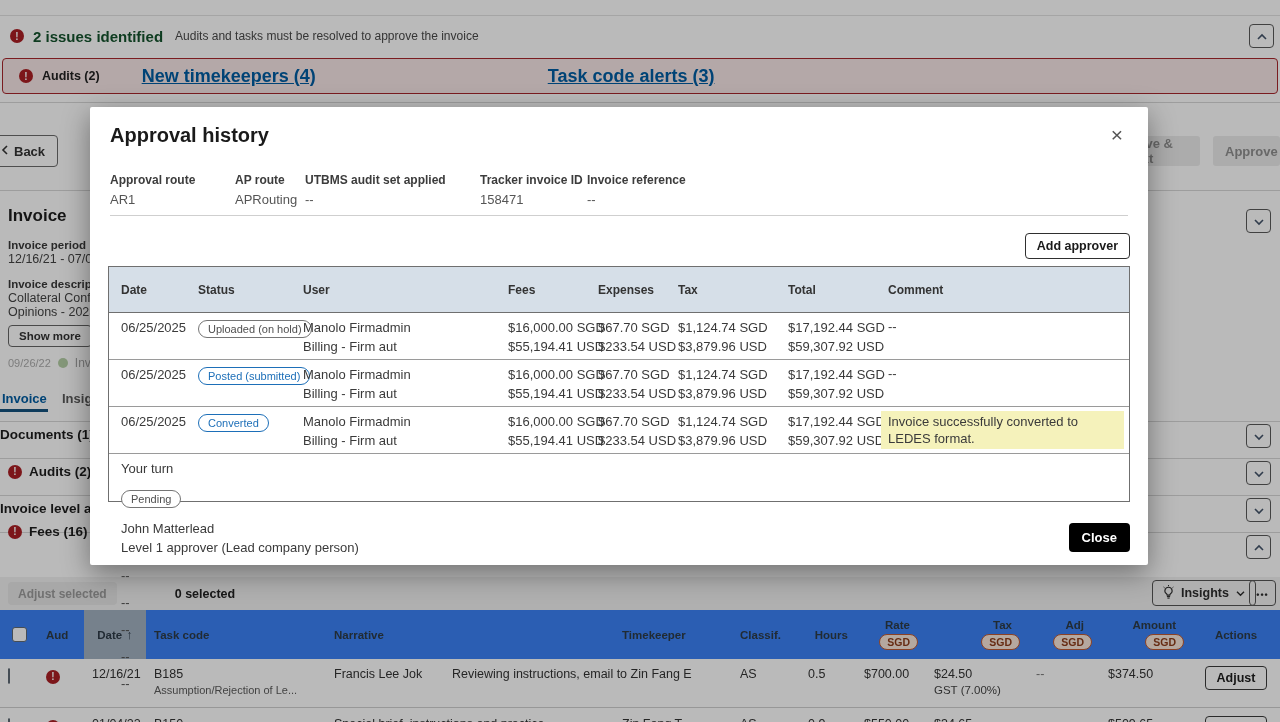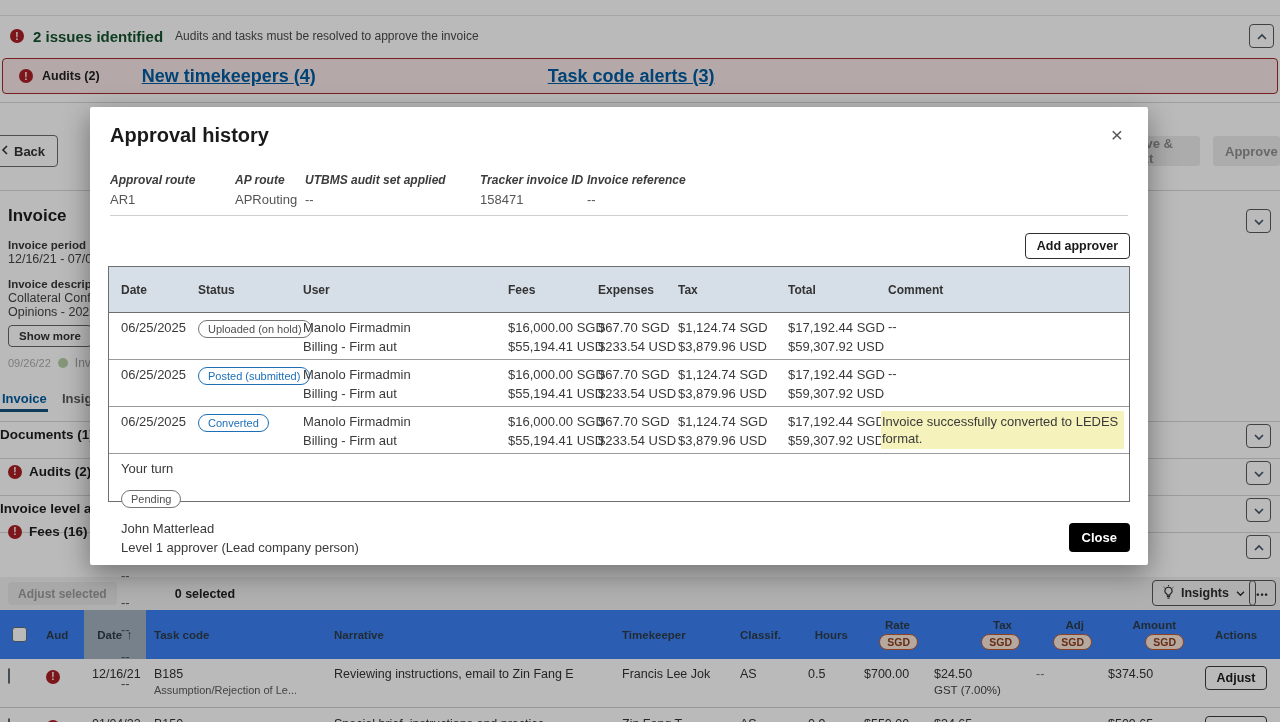--- a/index.html
+++ b/index.html
@@ -67,39 +67,39 @@
   .mut { color:#777; }
   .adjust-btn { border:1.5px solid #3c3c3c; border-radius:4px; background:#fff; font-size:12.5px; font-weight:bold; color:#1e1e1e; padding:4px 11px; margin-top:1px; }
 
   
   .backdrop { position:absolute; inset:0; background:rgba(0,0,0,0.27); z-index:50; }
   .modal { position:absolute; left:90px; top:107px; width:1058px; height:458px; background:#fff; z-index:60; border-radius:2px; box-shadow:0 8px 28px rgba(0,0,0,.4); }
   .modal-title { position:absolute; left:20px; top:17px; font-size:20px; font-weight:bold; color:#1a1a1a; }
   .modal-x { position:absolute; right:18px; top:14px; width:26px; height:26px; border:none; background:none; font-size:21px; color:#555; line-height:1; }
   .modal-x::before { content:"\00D7"; }
   .meta-row { position:absolute; left:20px; top:66px; display:flex; }
-  .meta-label { font-size:12px; font-weight:bold; color:#3c3c3c;font-style:italic; }
+  .meta-label { font-size:12px; font-weight:bold; color:#3c3c3c; }
   .meta-value { font-size:13px; color:#555; margin-top:5px; }
   .modal-hr { position:absolute; left:20px; right:20px; top:108px; height:1px; background:#cfcfcf; }
   .add-approver { position:absolute; right:18px; top:126px; height:26px; border:1px solid #2f2f2f; border-radius:4px; background:#fff; font-size:12.5px; font-weight:bold; color:#1a1a1a; padding:0 11px; }
 
   .mt { position:absolute; left:18px; right:18px; top:159px; border:1px solid #6f6f6f; }
   .mt-head { height:46px; background:#d6dfe8; border-bottom:1px solid #6f6f6f; display:flex; align-items:center; }
   .mt-head .mc { font-size:12px; font-weight:bold; color:#333; }
   .mt-row { height:47px; border-bottom:1px solid #9a9a9a; display:flex; background:#fff; }
   .mt-row:last-child { border-bottom:none;flex-direction:column; }
   .mc { padding:6px 12px; font-size:13px; color:#3a3a3a; }
   .mc .ln { line-height:17px; white-space:nowrap; }
   .mc .ln + .ln { margin-top:2px; }
   .m-date{width:77px} .m-status{width:105px} .m-user{width:205px} .m-fees{width:90px}
   .m-exp{width:80px} .m-tax{width:110px} .m-total{width:100px} .m-comment{flex:1}
   .pill { display:inline-block; border-radius:999px; padding:2px 9px; font-size:11px; background:#fff; margin-top:1px; white-space:nowrap; }
   .pill.gray { border:1.5px solid #757575; color:#4f4f4f; }
   .pill.blue { border:1.5px solid #1d6fb8; color:#1d6fb8; }
-  .hlwrap { background:#f5f2bb; padding:2px 1px; margin:-2px -7px; line-height:17px; max-width:245px; white-space:normal; }
+  .hlwrap { background:#f5f2bb; padding:2px 7px; margin:-2px -7px; line-height:17px; max-width:245px; white-space:normal; }
   .close-btn { position:absolute; right:18px; top:416px; height:29px; min-width:58px; background:#000; color:#fff; border:none; border-radius:4px; font-size:13px; font-weight:bold; padding:0 13px; }
 </style>
 </head>
 <body>
 
 <div class="page">
 
   <div class="topstrip"></div>
 
   <div class="issue-banner">
@@ -256,22 +256,22 @@
   </div>
 
   <div class="ft-row" style="top:659px;">
     <div class="fc w-check" style="padding-top:10px;"><span class="checkbox"></span></div>
     <div class="fc w-aud" style="padding-top:10px;"><span class="err-ico"></span></div>
     <div class="fc w-date">12/16/21</div>
     <div class="fc w-task">
       <div>B185</div>
       <div class="subline">Assumption/Rejection of Le...</div>
     </div>
+    <div class="fc w-tk">Francis Lee Jok</div>
     <div class="fc w-narr">Reviewing instructions, email to Zin Fang E</div>
-    <div class="fc w-tk">Francis Lee Jok</div>
     <div class="fc w-cl">AS</div>
     <div class="fc w-hr num">0.5</div>
     <div class="fc w-rate num">$700.00</div>
     <div class="fc w-tax num">
       <div>$24.50</div>
       <div class="taxnote">GST (7.00%)</div>
     </div>
     <div class="fc w-adj num mut">--</div>
     <div class="fc w-amt num">$374.50</div>
     <div class="fc w-act" style="text-align:center; padding-top:6px;">

